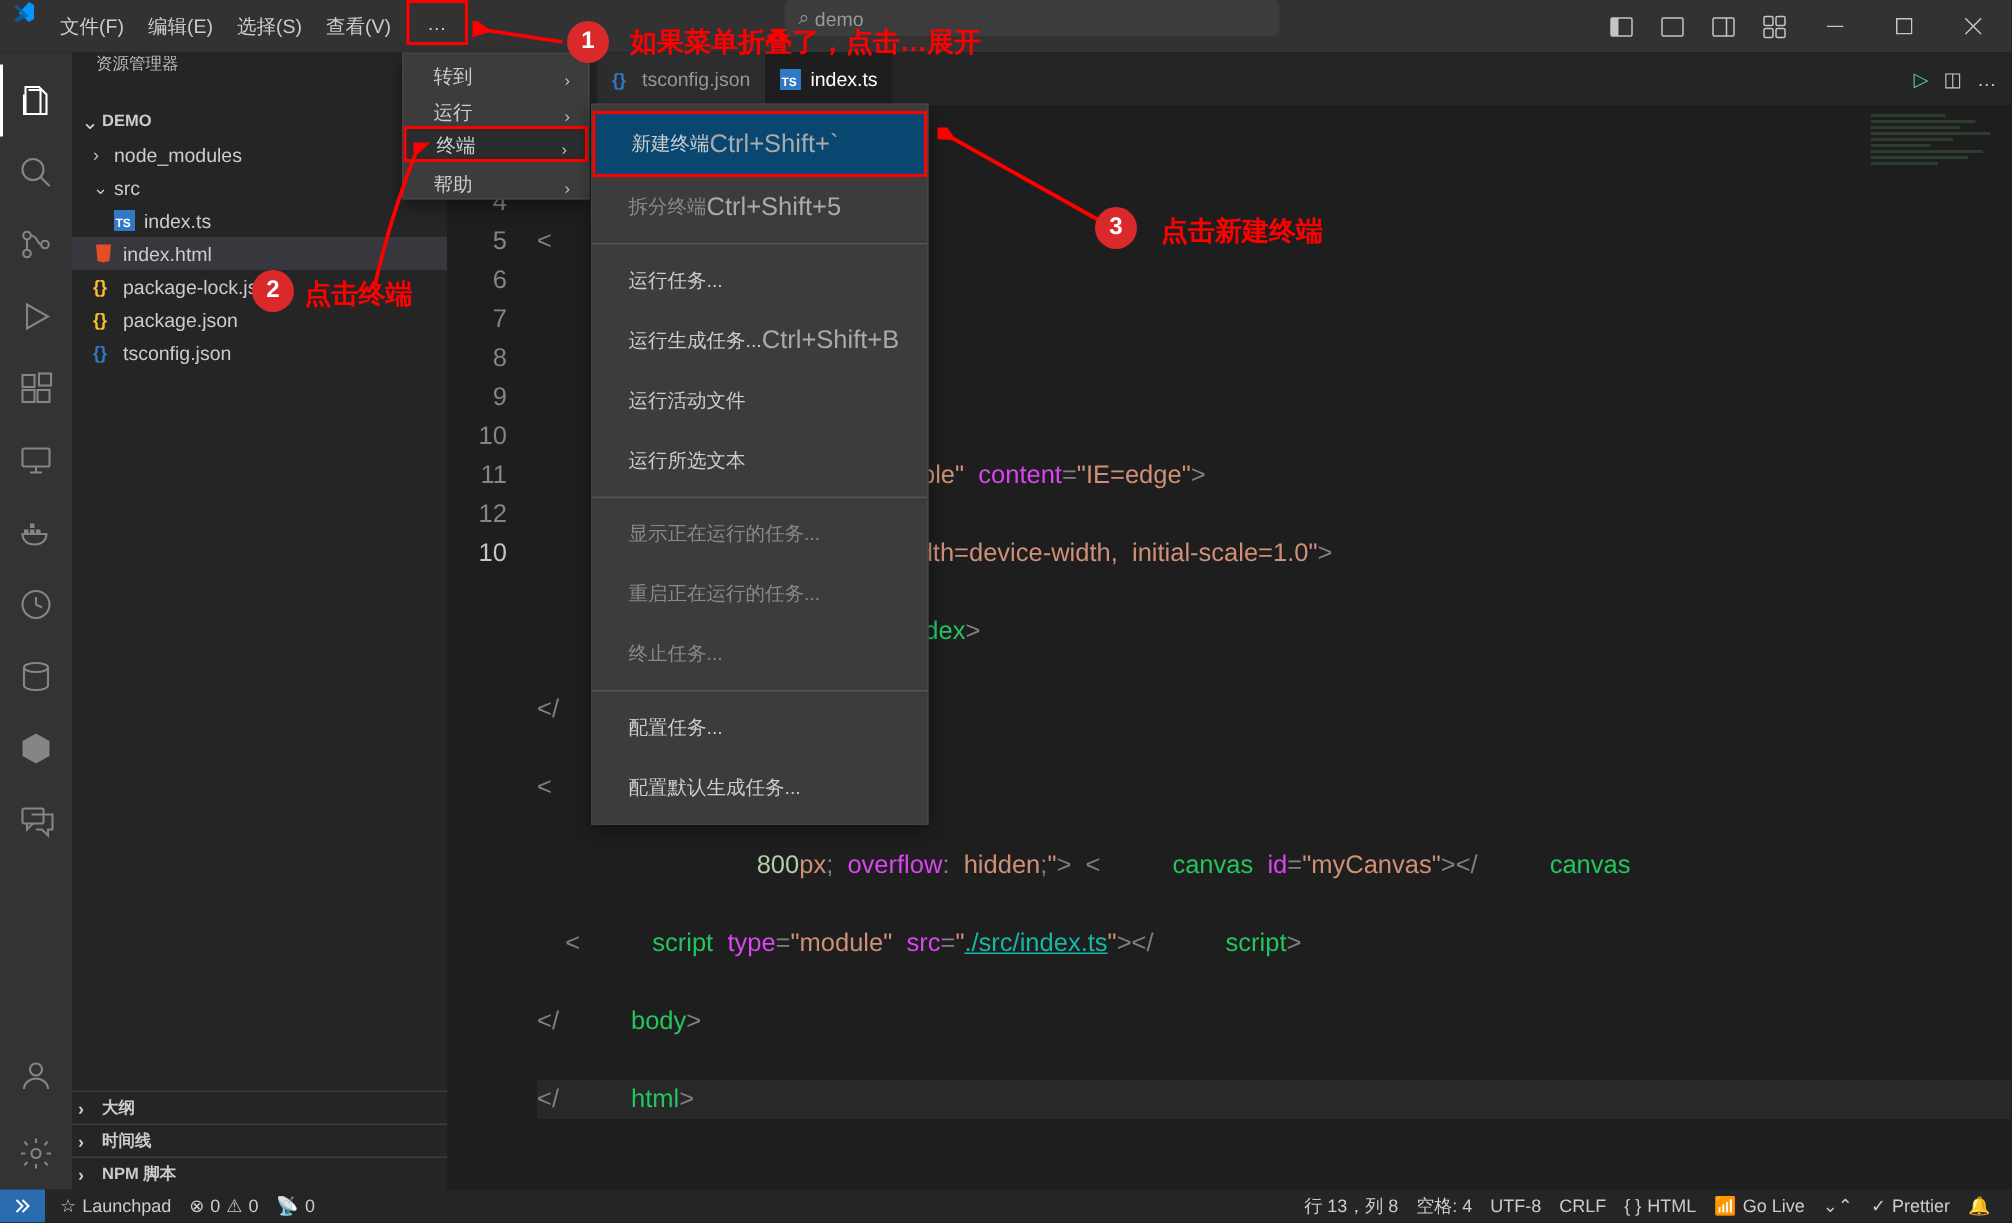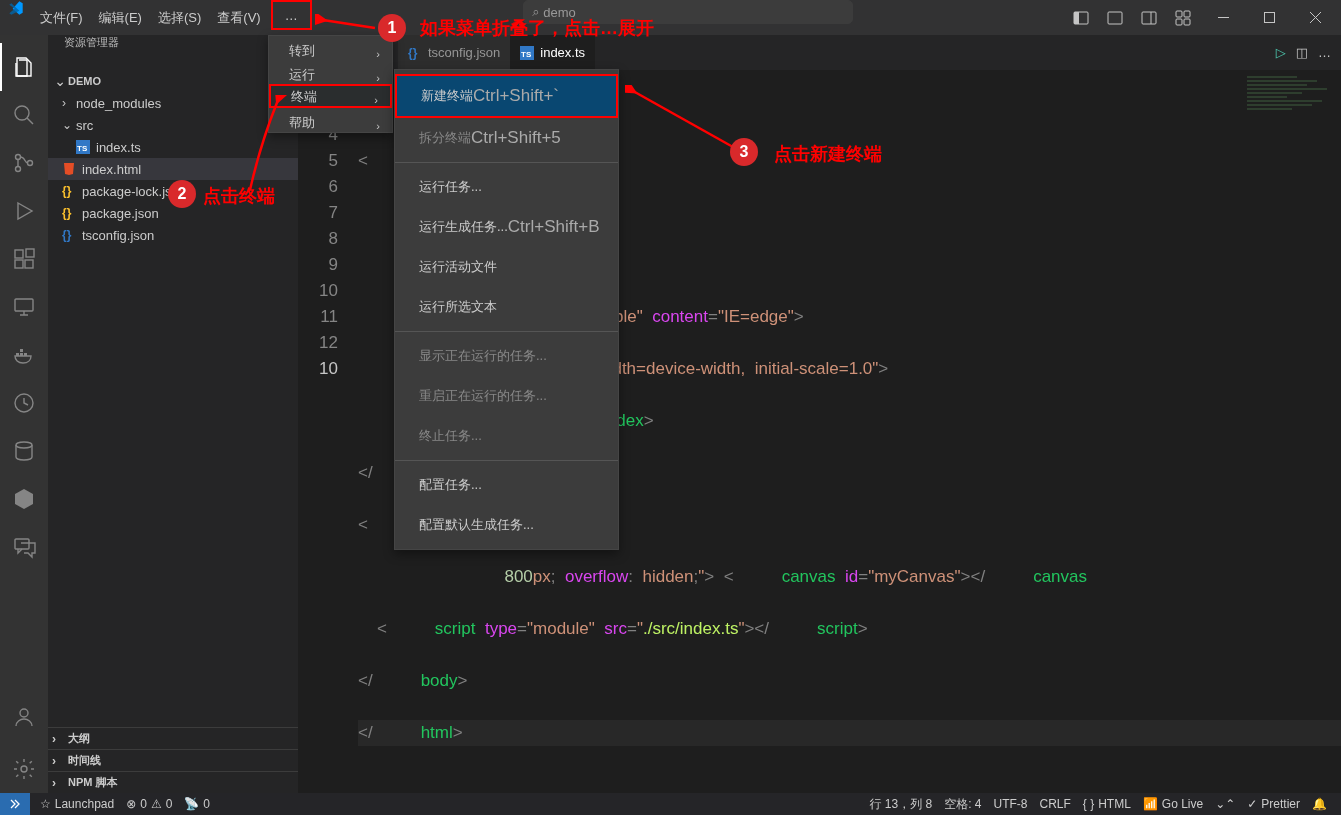--- a/index.html
+++ b/index.html
@@ -44,21 +44,21 @@
 .gutter .ln { height: 26px; }
 .gutter .ln.current { color: #c6c6c6; }
 .code { flex: 1; line-height: 26px; white-space: pre; color: #d4d4d4; }
 .code .line { height: 26px; }
 .code .line.current { background: #282828; }
 .c-tag { color: #22c55e; margin-left: 48px; }
 .c-brk { color: #808080; }
 .c-attr { color: #d946ef; }
 .c-str { color: #ce9178; }
 .c-unit { color: #b5cea8; }
-.c-link { color: #bef264; }
+.c-link { color: #14b8a6; text-decoration: underline; }
 .minimap { position: absolute; top: 4px; right: 4px; width: 90px; height: 60px; opacity: 0.5; }
 .dropdown1 { position: absolute; top: 35px; left: 268px; width: 125px; background: #3c3c3c; border: 1px solid #454545; box-shadow: 0 4px 10px rgba(0,0,0,0.4); z-index: 10; }
 .dropdown1 .ditem { height: 24px; display: flex; align-items: flex-end; justify-content: space-between; padding: 0 12px 0 20px; cursor: pointer; color: #cccccc; font-size: 13px; }
 .dropdown1 .ditem.hl { border: 2px solid #ff0000; background: #2a2d2e; }
 .dropdown1 .ditem .arrow { color: #c5c5c5; font-size: 11px; }
 .dropdown2 { position: absolute; top: 69px; left: 394px; width: 225px; background: #3c3c3c; border: 1px solid #454545; box-shadow: 0 4px 10px rgba(0,0,0,0.4); z-index: 10; padding: 4px 0; }
 .dropdown2 .outer-hl { border: 2px solid #ff0000; }
 .dropdown2 .ditem { height: 40px; display: flex; align-items: center; justify-content: flex-start; padding: 0 16px 0 24px; cursor: pointer; color: #cccccc; font-size: 13px; }
 .dropdown2 .ditem.hover { background: #094771; }
 .dropdown2 .ditem.disabled { color: #888; }

